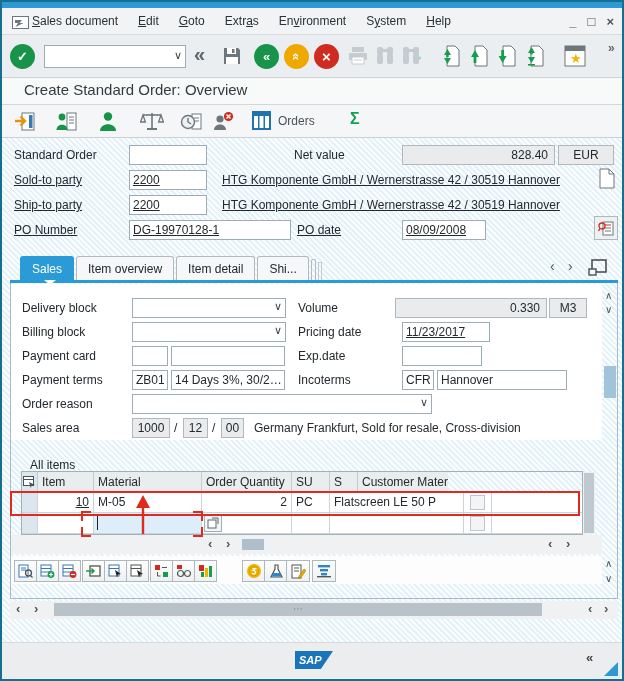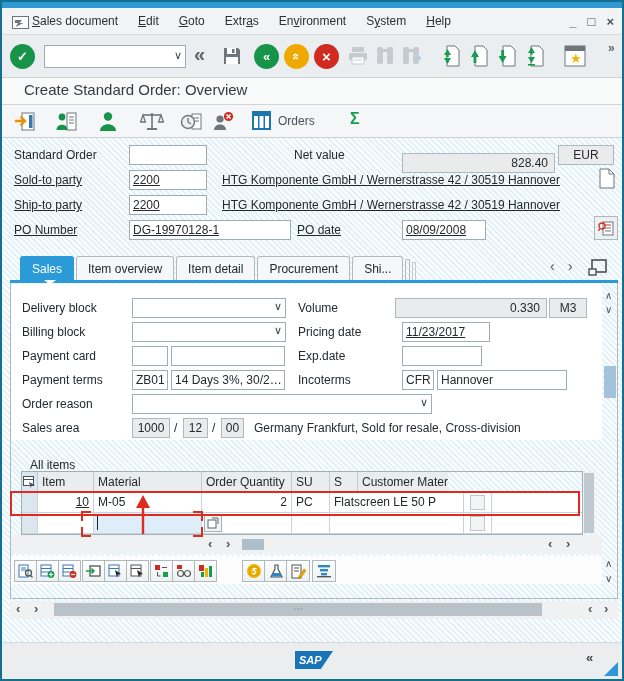--- a/index.html
+++ b/index.html
@@ -207,21 +207,21 @@
       <span style="font-size:12px;color:#4a5157;">Orders</span>
     </span>
     <span class="abs" style="left:348px;top:5px;font-size:16px;font-weight:bold;color:#14a053;">Σ</span>
   </div>
 
   <div class="abs stripes" style="left:0;top:136px;width:620px;height:504px;"></div>
 
   <span class="lbl" style="left:12px;top:143px;">Standard Order</span>
   <input class="inp" style="left: 127px; top: 143px; width: 78px;" value="">
   <span class="lbl" style="left:292px;top:143px;">Net value</span>
-  <div class="ro num" style="left:400px;top:143px;width:153px;margin-top:8px;">828.40</div>
+  <div class="ro num" style="left:400px;top:143px;width:153px;">828.40</div>
   <div class="ro ctr" style="left:556px;top:143px;width:56px;">EUR</div>
 
   <span class="lbl link" style="left:12px;top:168px;">Sold-to party</span>
   <input class="inp u" style="left: 127px; top: 168px; width: 78px;" value="2200">
   <span class="lbl link" style="left:220px;top:168px;">HTG Komponente GmbH / Wernerstrasse 42 / 30519 Hannover</span>
   <span class="abs" style="left:596px;top:166px;">
     <svg width="18" height="21" viewBox="0 0 18 21">
         <path d="M2 1 h9 l5 5 v14 h-14 z" fill="#fff" stroke="#6d767d"></path>
         <path d="M11 1 v5 h5" fill="none" stroke="#6d767d"></path>
       </svg>
@@ -248,23 +248,20 @@
 
   <div class="tabs">
     <div class="tab active">
         <span>Sales</span>
       </div>
     <div class="tab">
         <span>Item overview</span>
       </div>
     <div class="tab">
         <span>Item detail</span>
-      </div>
-    <div class="tab">
-        <span>Procurement</span>
       </div>
     <div class="tab">
         <span>Shi...</span>
       </div>
     <div style="width:3px;height:20px;border:1px solid #b2bac0;border-bottom:none;border-radius:2px 2px 0 0;margin-right:2px;"></div>
     <div style="width:2px;height:17px;border:1px solid #c4cbd0;border-bottom:none;"></div>
   </div>
   <span class="sc" style="left:548px;top:258px;font-size:14px;">‹</span>
   <span class="sc" style="left:566px;top:258px;font-size:14px;">›</span>
   <span class="abs" style="left:586px;top:257px;">

